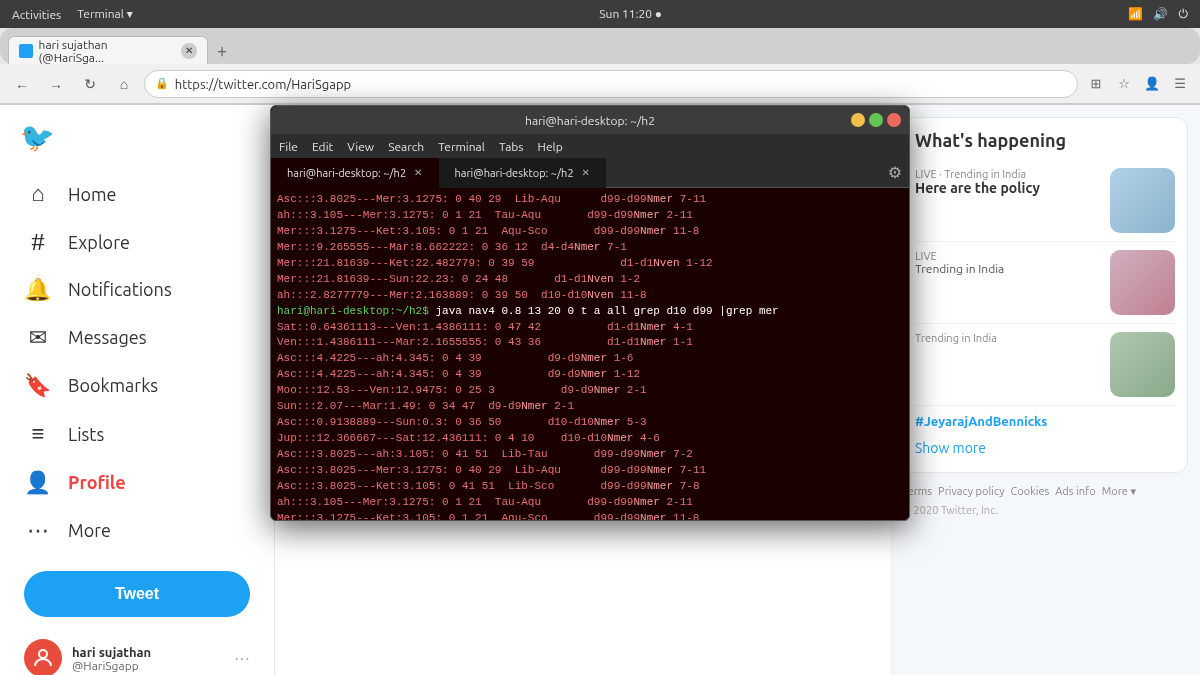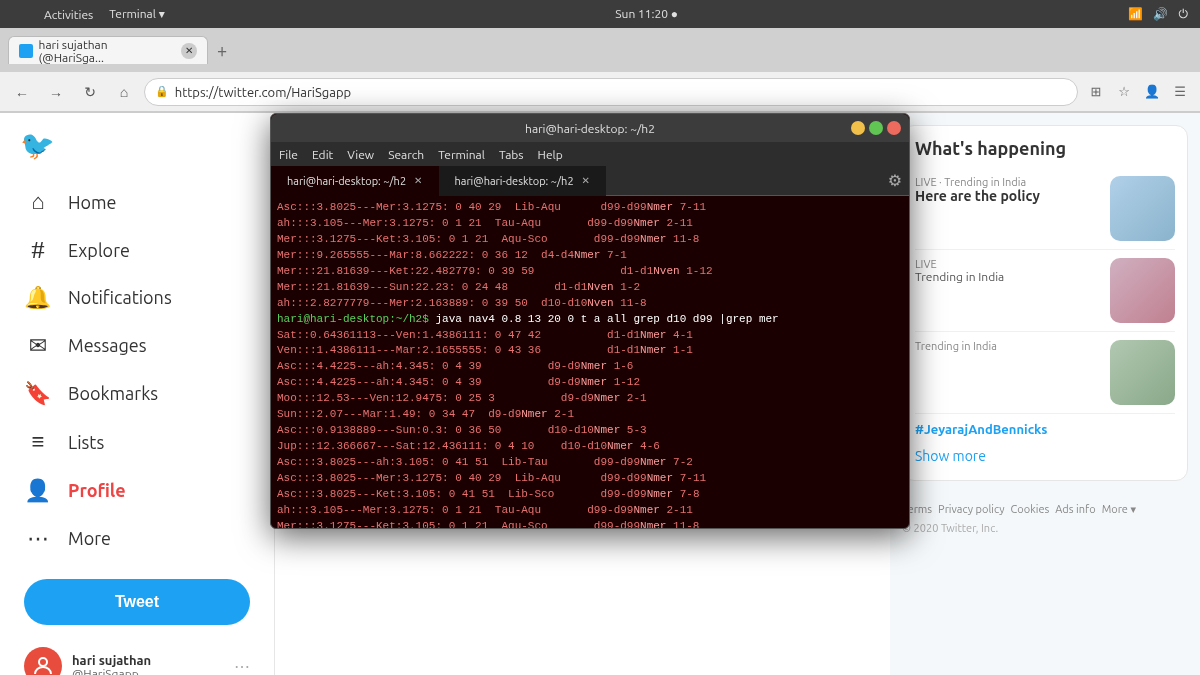--- a/index.html
+++ b/index.html
@@ -9,35 +9,36 @@
     .os-topbar {
       height: 28px;
       background: #3c3c3c;
       display: flex;
       align-items: center;
       justify-content: space-between;
       padding: 0 12px;
       color: #e0e0e0;
       font-size: 12px;
     }
-    .os-topbar-left { display: flex; gap: 16px; align-items: center; margin-left: 32px; }
+    .os-topbar-left { display: flex; gap: 16px; align-items: center; }
     .os-topbar-center { font-size: 12px; }
     .os-topbar-right { display: flex; gap: 10px; align-items: center; }
 
     
     .browser-chrome {
       background: #e8e8e8;
       border-bottom: 1px solid #ccc;
     }
     .browser-tabbar {
-      height: 44px;
+      height: 36px;
       background: #d0d0d0;
       display: flex;
       align-items: flex-end;
-      padding: 8px 8px;
+      padding: 0 8px;
+      border-radius: 13px;
     }
     .browser-tab {
       height: 28px;
       background: #f5f5f5;
       border-radius: 6px 6px 0 0;
       display: flex;
       align-items: center;
       padding: 0 10px;
       font-size: 12px;
       color: #333;
@@ -164,21 +165,21 @@
     }
 
     
     .trending-sidebar {
       width: 310px;
       background: #f5f8fa;
       padding: 12px;
       flex-shrink: 0;
       display: flex;
       flex-direction: column;
-      gap: 18px;
+      gap: 8px;
     }
     .trending-section {
       background: #fff;
       border-radius: 12px;
       border: 1px solid #e6e6e6;
       padding: 12px;
     }
     .trending-title { font-size: 18px; font-weight: bold; color: #333; margin-bottom: 10px; }
     .trending-item { display: flex; gap: 10px; align-items: flex-start; padding: 8px 0; border-bottom: 1px solid #f0f0f0; }
     .trending-img { width: 65px; height: 65px; border-radius: 10px; flex-shrink: 0; background: #ddd; overflow: hidden; }

